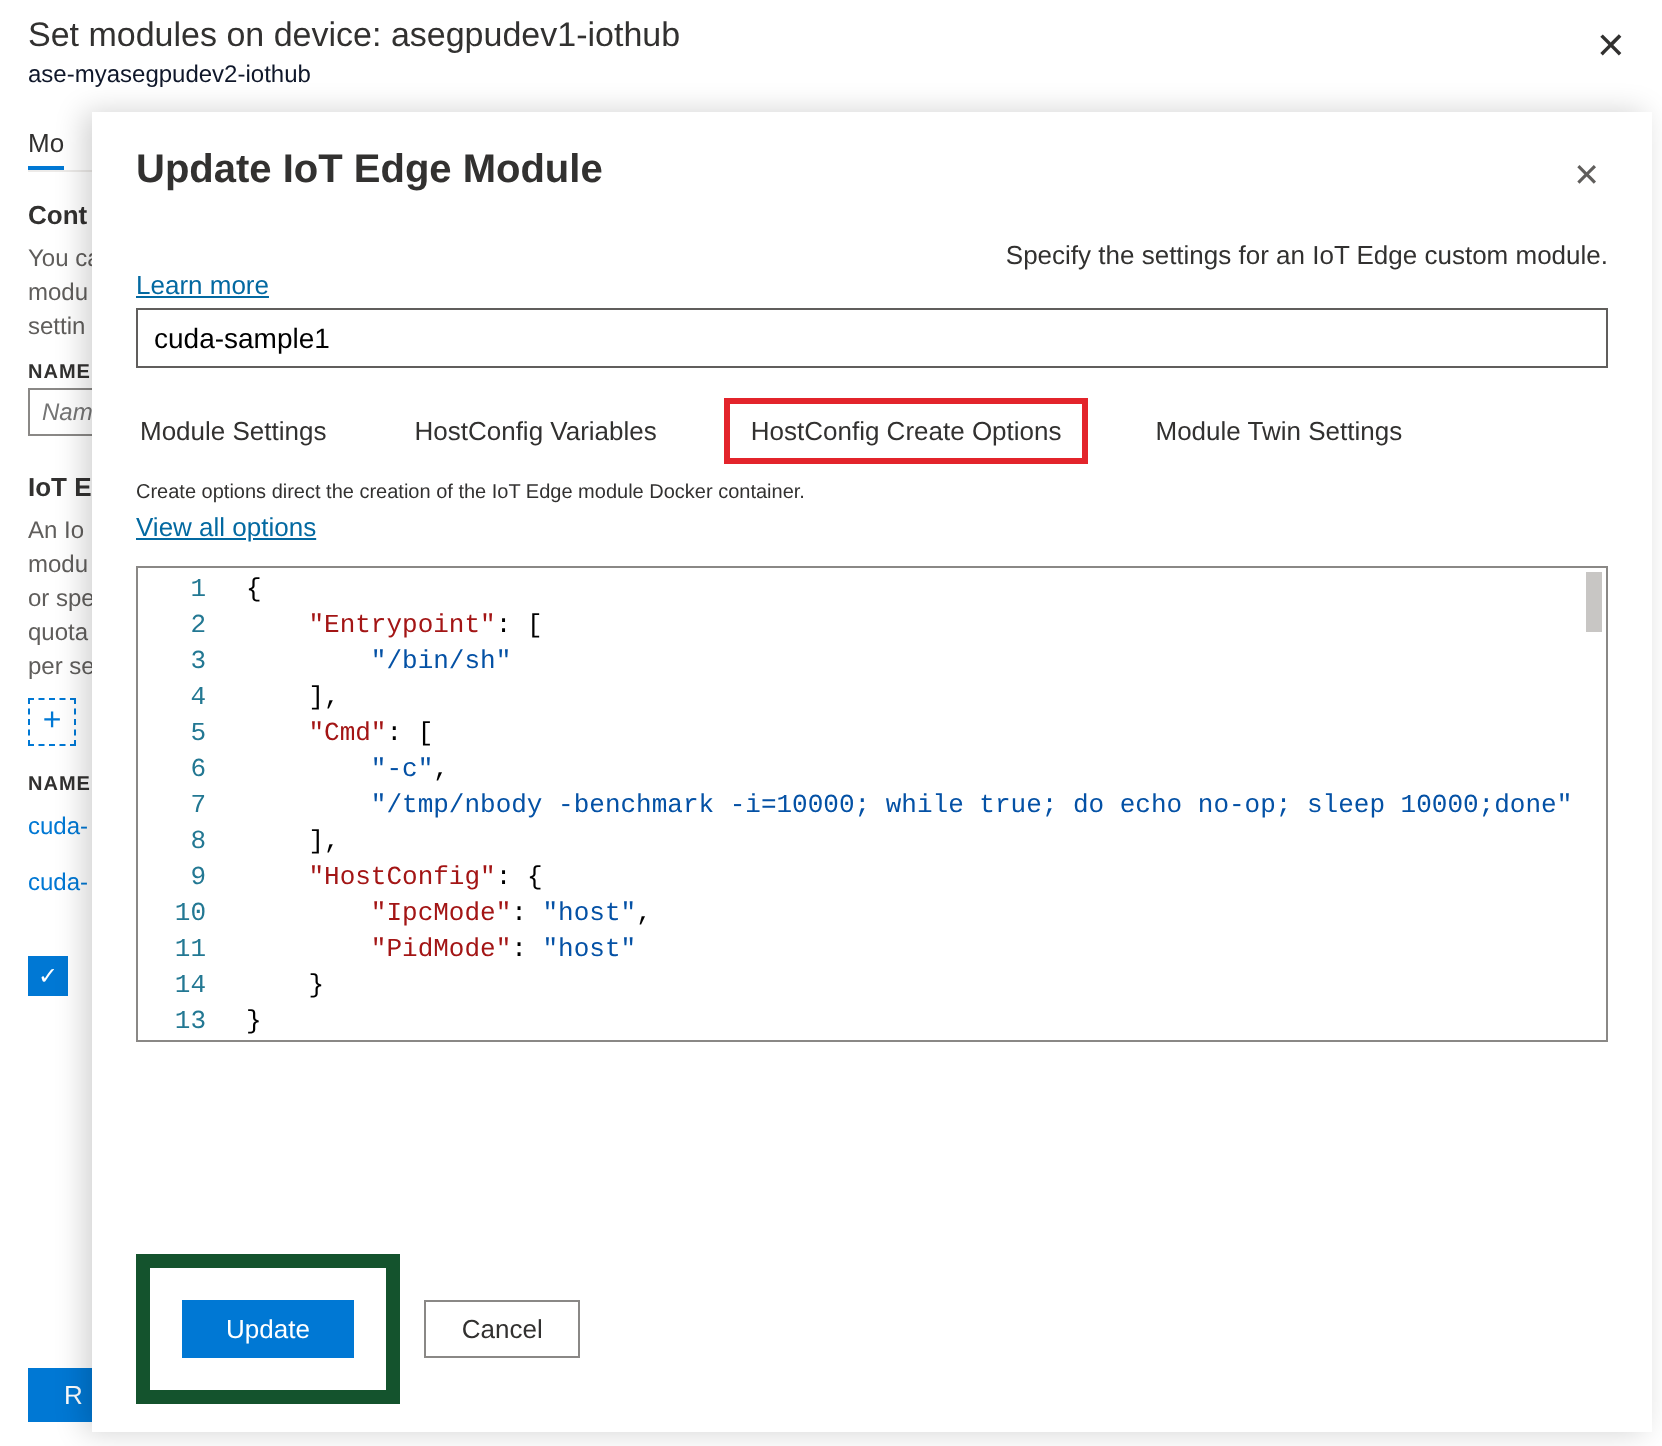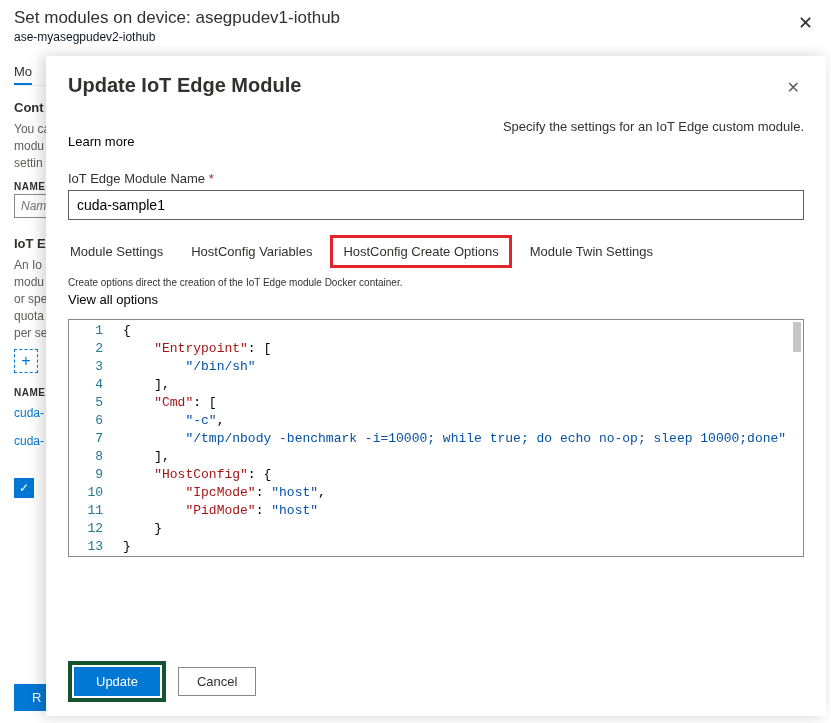--- a/index.html
+++ b/index.html
@@ -138,43 +138,44 @@
       cursor: pointer;
       padding: 4px;
     }
     .panel-desc {
       font-size: 13px;
       color: #323130;
       margin-top: 18px;
       text-align: right;
     }
     .panel-link {
-      color: #000000;
+      color: #0369a1;
       font-size: 13px;
       display: inline-block;
       cursor: pointer;
+      text-decoration: underline;
     }
     .field-label {
       font-size: 13px;
       margin-top: 22px;
     }
     .required {
       color: #a4262c;
     }
     .text-input {
       width: 100%;
       border: 1px solid #605e5c;
       padding: 6px 8px;
       font-size: 14px;
       margin-top: 4px;
       font-family: inherit;
     }
     .tabs {
       display: flex;
-      gap: 24px;
+      gap: 40px;
       margin-top: 20px;
       font-size: 13px;
       align-items: center;
     }
     .tab {
       padding: 4px 2px;
       cursor: pointer;
       color: #323130;
     }
     .tab.active {
@@ -241,22 +242,22 @@
     }
     .btn-primary {
       background: #0078d4;
       color: #fff;
       border: none;
       padding: 7px 22px;
       font-size: 13px;
       cursor: pointer;
     }
     .btn-primary-wrap {
-      border: 4px solid #14532d;
-      padding: 2px;
+      border: 7px solid #14532d;
+      padding: 16px;
       display: inline-block;
     }
     .btn-secondary {
       background: #fff;
       color: #323130;
       border: 1px solid #8a8886;
       padding: 6px 18px;
       font-size: 13px;
       cursor: pointer;
     }
@@ -302,24 +303,20 @@
 </div>
 
 <div class="panel">
   <div class="panel-header">
     <div class="panel-title">Update IoT Edge Module</div>
     <div class="panel-close">✕</div>
   </div>
   <div class="panel-desc">Specify the settings for an IoT Edge custom module.</div>
   <div><span class="panel-link">Learn more</span></div>
 
-  <div class="field-label">
-    <span>IoT Edge Module Name</span>
-    <span class="required">*</span>
-  </div>
   <input class="text-input" type="text" value="cuda-sample1" style="">
 
   <div class="tabs">
     <span class="tab">Module Settings</span>
     <span class="tab">HostConfig Variables</span>
     <span class="tab-highlight"><span class="tab active">HostConfig Create Options</span></span>
     <span class="tab">Module Twin Settings</span>
   </div>
 
   <div class="tab-desc">Create options direct the creation of the IoT Edge module Docker container.</div>
@@ -332,21 +329,21 @@
         <div class="gutter-line">2</div>
         <div class="gutter-line">3</div>
         <div class="gutter-line">4</div>
         <div class="gutter-line">5</div>
         <div class="gutter-line">6</div>
         <div class="gutter-line">7</div>
         <div class="gutter-line">8</div>
         <div class="gutter-line">9</div>
         <div class="gutter-line">10</div>
         <div class="gutter-line">11</div>
-        <div class="gutter-line">12</div>
+        <div class="gutter-line">14</div>
         <div class="gutter-line">13</div>
       </div>
     <div class="code-content" id="code-content"><div><span class="tok-brace">{</span></div><div>    <span class="tok-key">"Entrypoint"</span><span class="tok-punc">: [</span></div><div>        <span class="tok-str">"/bin/sh"</span></div><div>    <span class="tok-punc">],</span></div><div>    <span class="tok-key">"Cmd"</span><span class="tok-punc">: [</span></div><div>        <span class="tok-str">"-c"</span><span class="tok-punc">,</span></div><div>        <span class="tok-str">"/tmp/nbody -benchmark -i=10000; while true; do echo no-op; sleep 10000;done"</span></div><div>    <span class="tok-punc">],</span></div><div>    <span class="tok-key">"HostConfig"</span><span class="tok-punc">: {</span></div><div>        <span class="tok-key">"IpcMode"</span><span class="tok-punc">: </span><span class="tok-str">"host"</span><span class="tok-punc">,</span></div><div>        <span class="tok-key">"PidMode"</span><span class="tok-punc">: </span><span class="tok-str">"host"</span></div><div>    <span class="tok-punc">}</span></div><div><span class="tok-brace">}</span></div></div>
   </div>
 
   <div class="footer">
     <span class="btn-primary-wrap">
       <button class="btn-primary">Update</button>
     </span>
     <button class="btn-secondary">Cancel</button>

